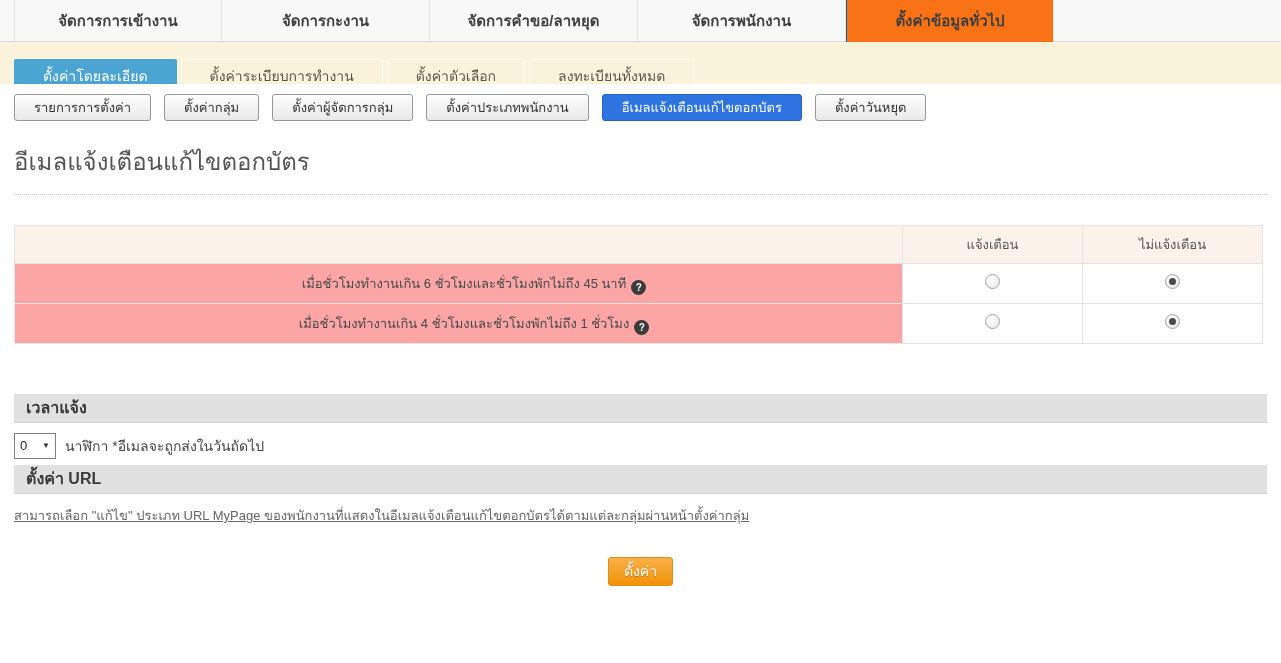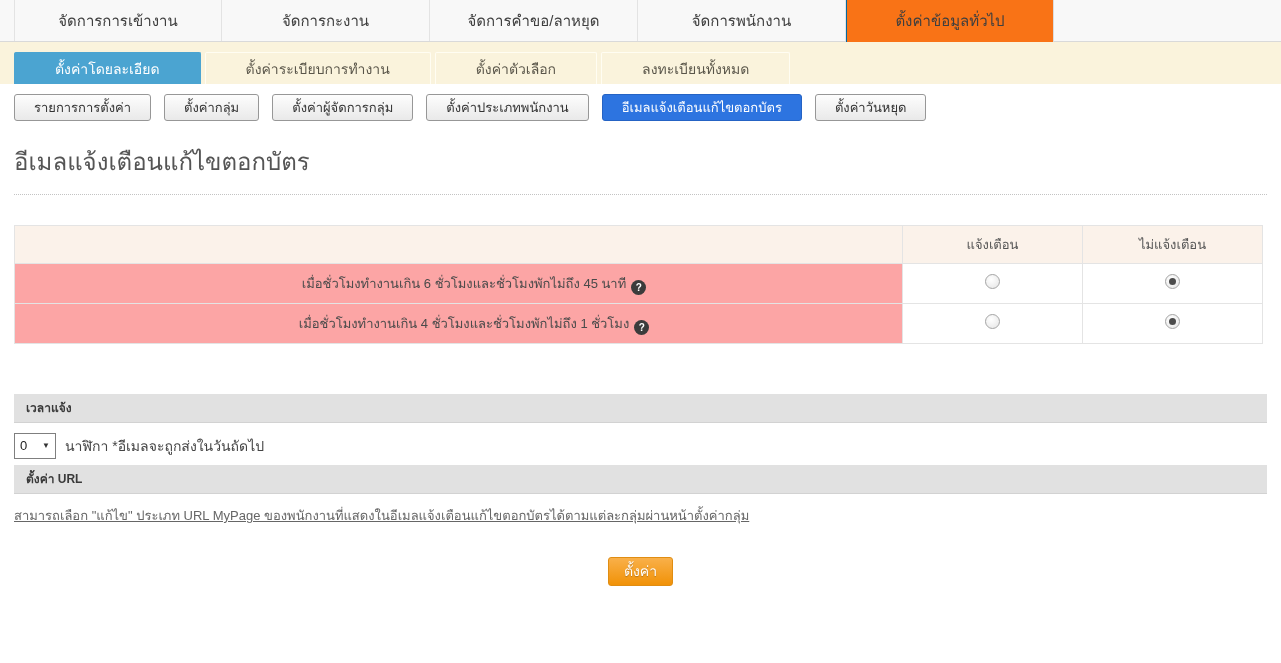--- a/index.html
+++ b/index.html
@@ -4,29 +4,29 @@
 <style>
   * { margin:0; padding:0; box-sizing:border-box; }
   html,body { width:1281px; height:663px; background:#fff; overflow:hidden;
               font-family:"Liberation Sans","DejaVu Sans",sans-serif; }
 
   
   .topnav { display:flex; height:42px; background:#f8f8f8;
             border-bottom:1px solid #d9d9d9; padding-left:14px; }
   .topnav .tab { width:208px; display:flex; align-items:center; justify-content:center;
                  font-size:15px; color:#3f3f3f; border-right:1px solid #e3e3e3;
-                 cursor:pointer; }
+                 cursor:pointer;font-weight:bold; }
   .topnav .tab:first-child { border-left:1px solid #e3e3e3; }
   .topnav .tab.active { background:#f97316; margin-bottom:-1px;
                         border-left:1px solid #0369a1; border-right:1px solid #dcdcdc; }
 
   
   .subnav { height:42px; background:#faf3dc; display:flex; align-items:flex-end;
             padding-left:14px; }
-  .subnav .stab { height:32px; line-height:32px; padding:0 40px; font-size:14px;
+  .subnav .stab { height:25px; line-height:32px; padding:0 28px; font-size:14px;
                   color:#5a564a; background:#faf3dc; border:1px solid #fffdf2;
                   border-bottom:none; margin-right:4px; cursor:pointer;
                   border-radius:2px 2px 0 0; }
   .subnav .stab.active { background:#4ba4d1; color:#fff; border-color:#4ba4d1; }
 
   
   .btnrow { display:flex; margin:10px 12px 0 14px; gap:13px; }
   .btn { height:27px; line-height:25px; padding:0 19px; font-size:13px; color:#333;
          background:linear-gradient(#fdfdfd,#e9e9e9); border:1px solid #979797;
          border-radius:3px; cursor:pointer; white-space:nowrap; }
@@ -54,21 +54,21 @@
 
   .radio { display:inline-block; width:15px; height:15px; border-radius:50%;
            border:1px solid #a5a5a5; position:relative; cursor:pointer;
            background:radial-gradient(circle at 40% 35%, #ffffff 0%, #e4e4e4 100%); }
   .radio.checked::after { content:""; position:absolute; left:3px; top:3px;
            width:7px; height:7px; border-radius:50%; background:#4b4b4b; }
 
   
   .sectionbar { margin:0 14px; background:#e1e1e1; border-bottom:1px solid #d2d2d2;
                 height:29px; line-height:28px; padding-left:12px; font-weight:bold;
-                font-size:12px; color:#3a3a3a; }
+                font-size:16px; color:#3a3a3a; }
   .bar-time { margin-top:50px; }
   .bar-url  { margin-top:6px; }
 
   .timerow { margin:9px 14px 0 14px; display:flex; align-items:center; gap:9px;
              font-size:14px; color:#444; height:27px; }
   .fakeselect { width:42px; height:26px; border:1px solid #7f7f7f; background:#fff;
                 display:flex; align-items:center; justify-content:space-between;
                 padding:0 5px; font-size:13px; color:#222; cursor:pointer; }
   .fakeselect .arrow { font-size:8px; color:#333; }
 

